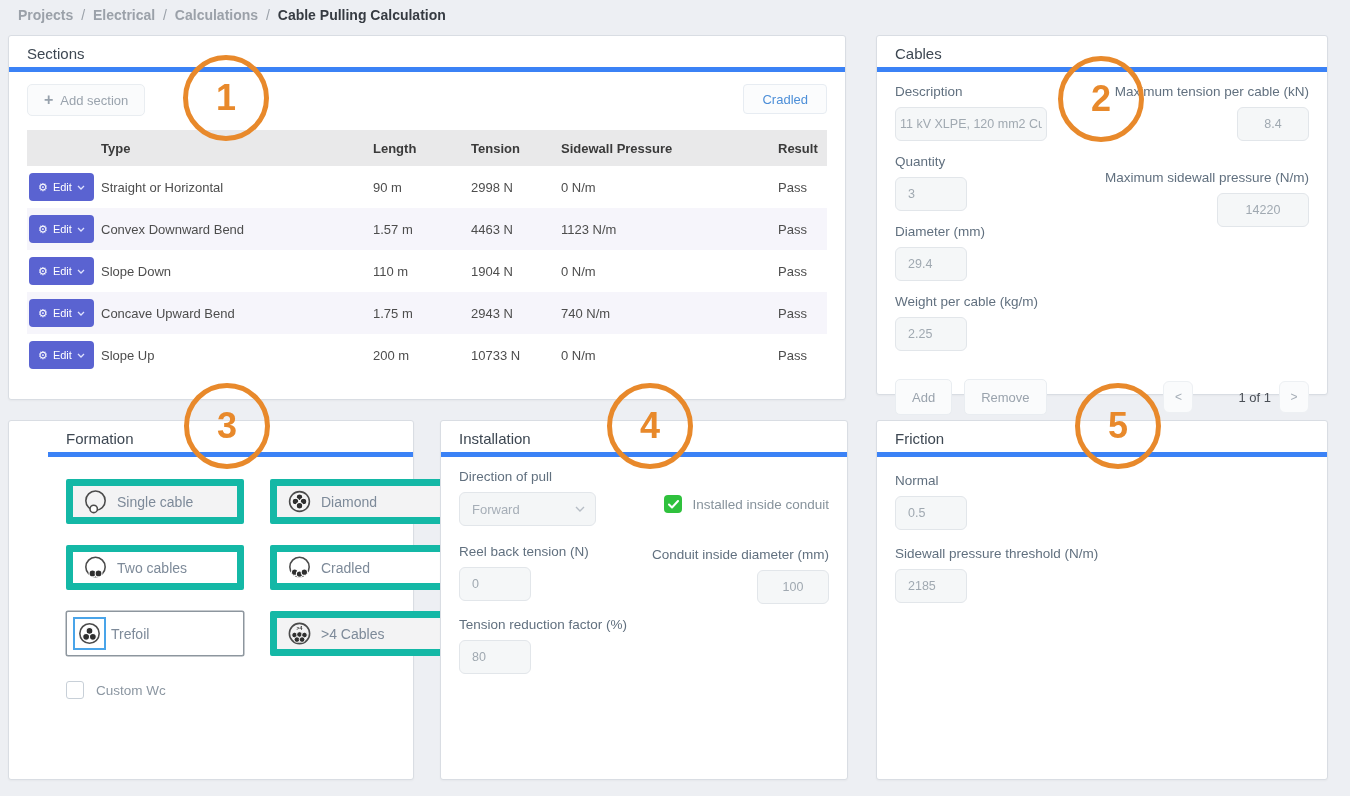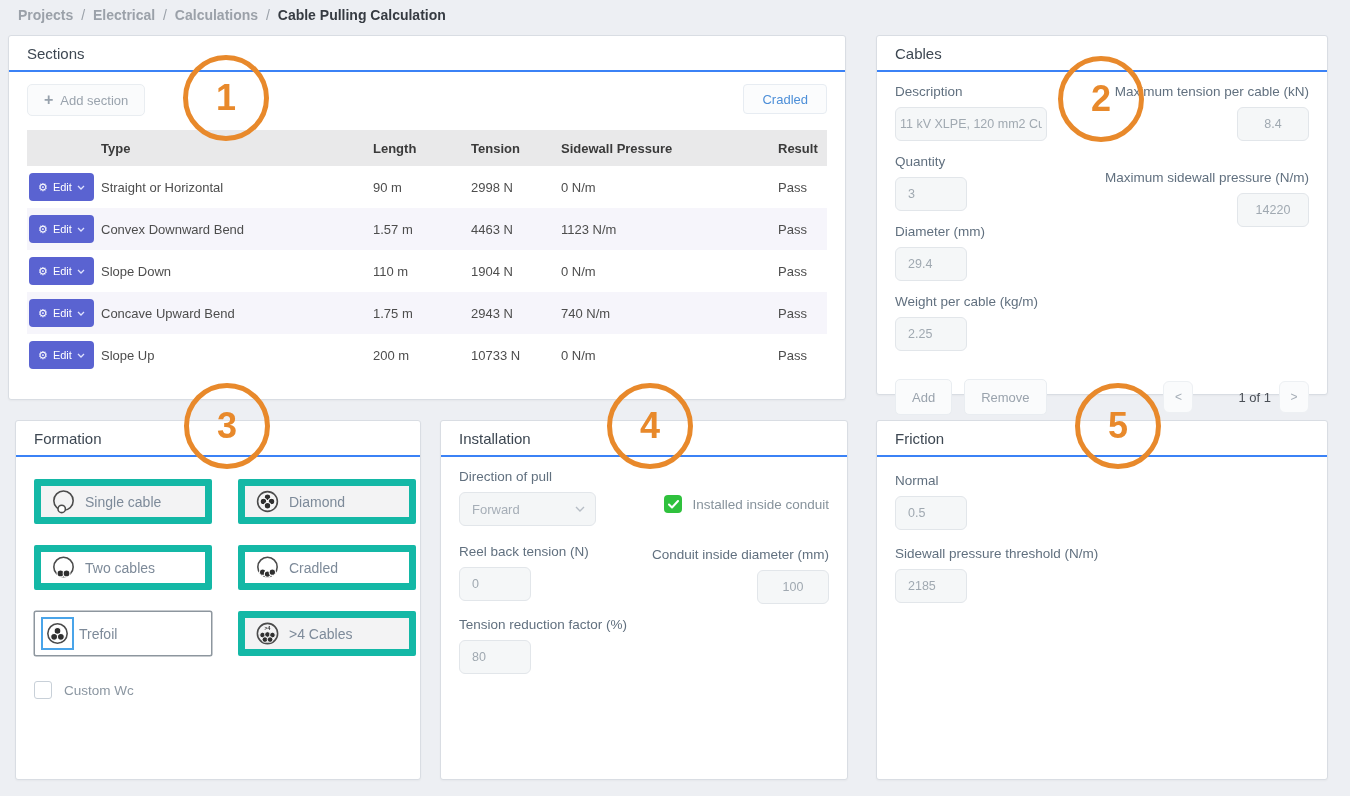--- a/index.html
+++ b/index.html
@@ -17,27 +17,27 @@
   .breadcrumb .current { color:#363b42; font-weight:600; }
 
   
   .panel {
     position:absolute; background:#fff;
     border:1px solid #d9dde3; border-radius:3px;
     box-shadow:0 1px 2px rgba(40,50,60,.04);
   }
   .panel-title {
     height:36px; line-height:35px; padding:0 18px;
-    font-size:15px; color:#3d4752; border-bottom:2px solid #3b82f6;
+    font-size:15px; color:#3d4752; border-bottom:5px solid #3b82f6;
   }
   .panel-body { padding:12px 18px; }
 
   #sections      { left:8px;   top:35px;  width:838px; height:365px; }
   #cables        { left:876px; top:35px;  width:452px; height:360px; }
-  #formation     { left:15px;   top:420px; width:406px; height:360px; }
+  #formation     { left:8px;   top:420px; width:406px; height:360px;padding-left:39px; }
   #installation  { left:440px; top:420px; width:408px; height:360px; }
   #friction      { left:876px; top:420px; width:452px; height:360px; }
 
   
   .ghost-btn {
     display:inline-flex; align-items:center; justify-content:center; gap:7px;
     background:#fafbfc; border:1px solid #e9edf1; border-radius:5px;
     color:#9aa3ad; font-size:13px; height:32px; padding:0 16px; cursor:pointer;
   }
   .ghost-btn .plus { color:#97a1ac; font-size:16px; font-weight:700; line-height:1; }
@@ -279,21 +279,21 @@
           <input class="tb-input" style="width: 72px;" value="2.25">
         </div>
       </div>
       <div class="cab-col-r">
         <div class="cab-block" style="margin-bottom:29px">
           <div class="field-label">Maximum tension per cable (kN)</div>
           <input class="tb-input center" style="width: 72px;" value="8.4">
         </div>
         <div class="cab-block">
           <div class="field-label">Maximum sidewall pressure (N/m)</div>
-          <input class="tb-input center" style="width: 72px;" value="14220">
+          <input class="tb-input center" style="width: 92px;" value="14220">
         </div>
       </div>
     </div>
     <div class="cables-footer">
       <div style="display:flex; gap:12px">
         <button class="ghost-btn" style="height:36px">Add</button>
         <button class="ghost-btn" style="height:36px">Remove</button>
       </div>
       <div class="pager">
         <button class="pg-btn">&lt;</button>

